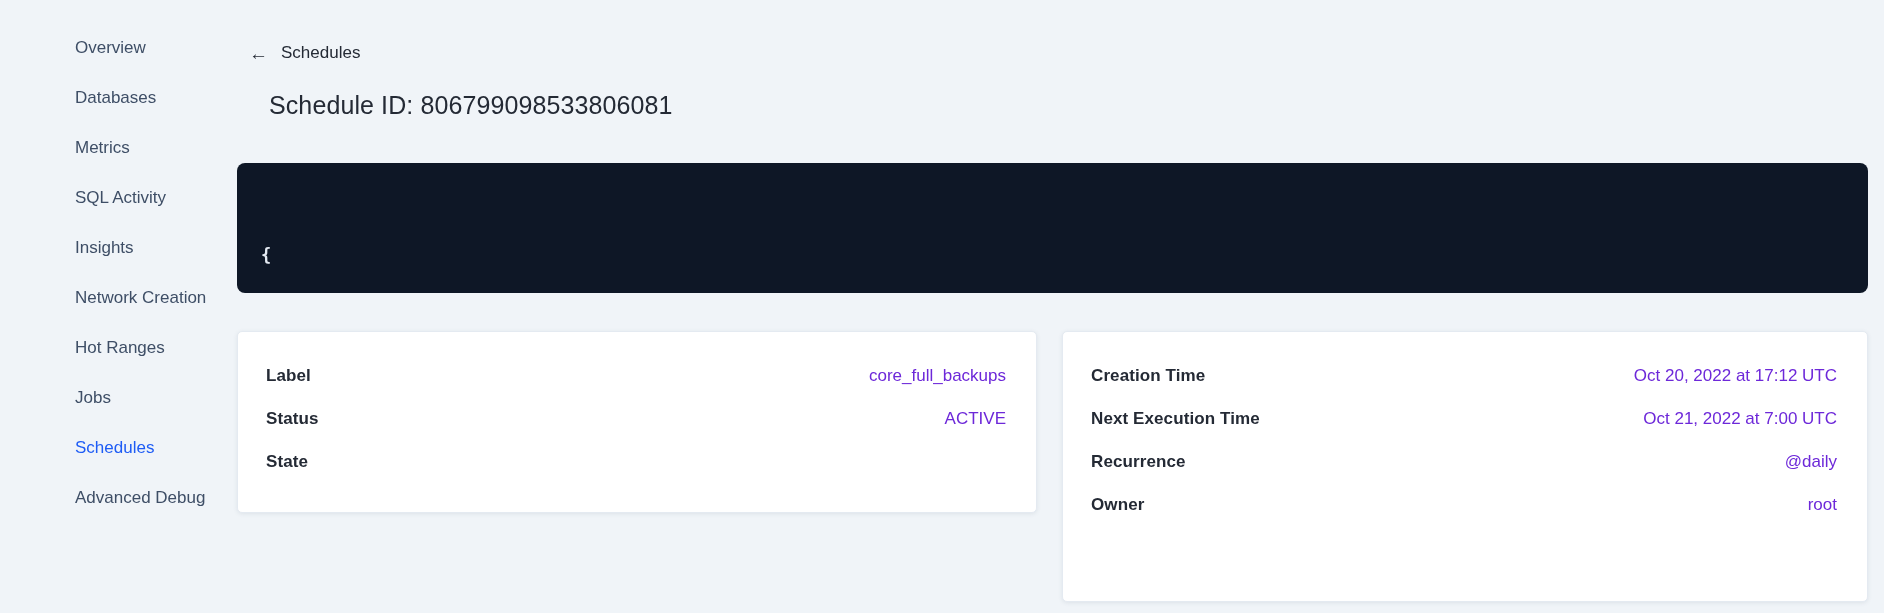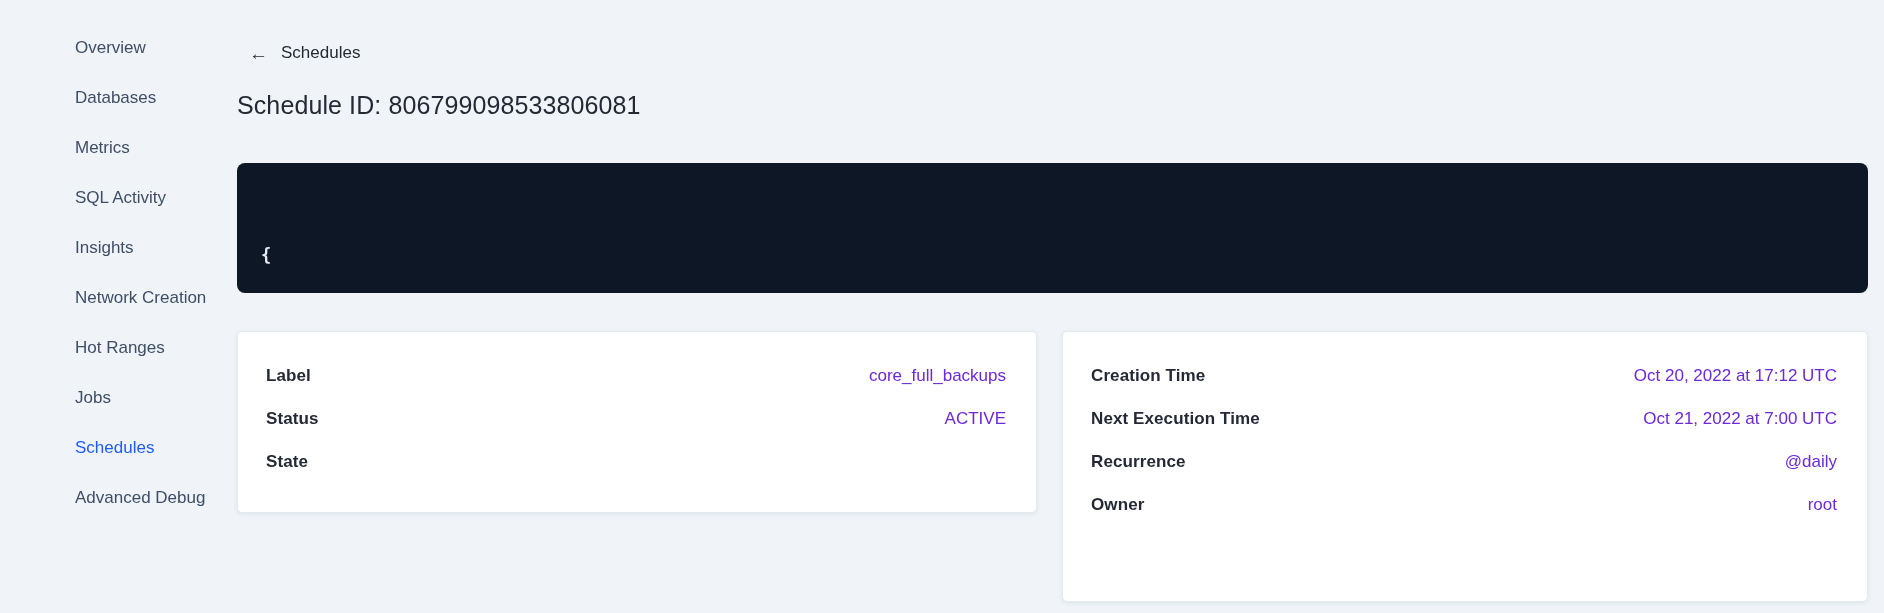--- a/index.html
+++ b/index.html
@@ -57,20 +57,21 @@
     font-weight: 500;
     color: #242a35;
   }
   h1.page-title {
     margin-top: 26px;
     font-size: 25px;
     line-height: 30px;
     font-weight: 400;
     color: #242a35;
     letter-spacing: 0.1px;
+    margin-left: 32px;
   }
 
   
   .code-block {
     margin-top: 43px;
     height: 130px;
     background: #0e1726;
     border-radius: 8px;
     padding: 22px 24px;
     color: #e4eaf2;

